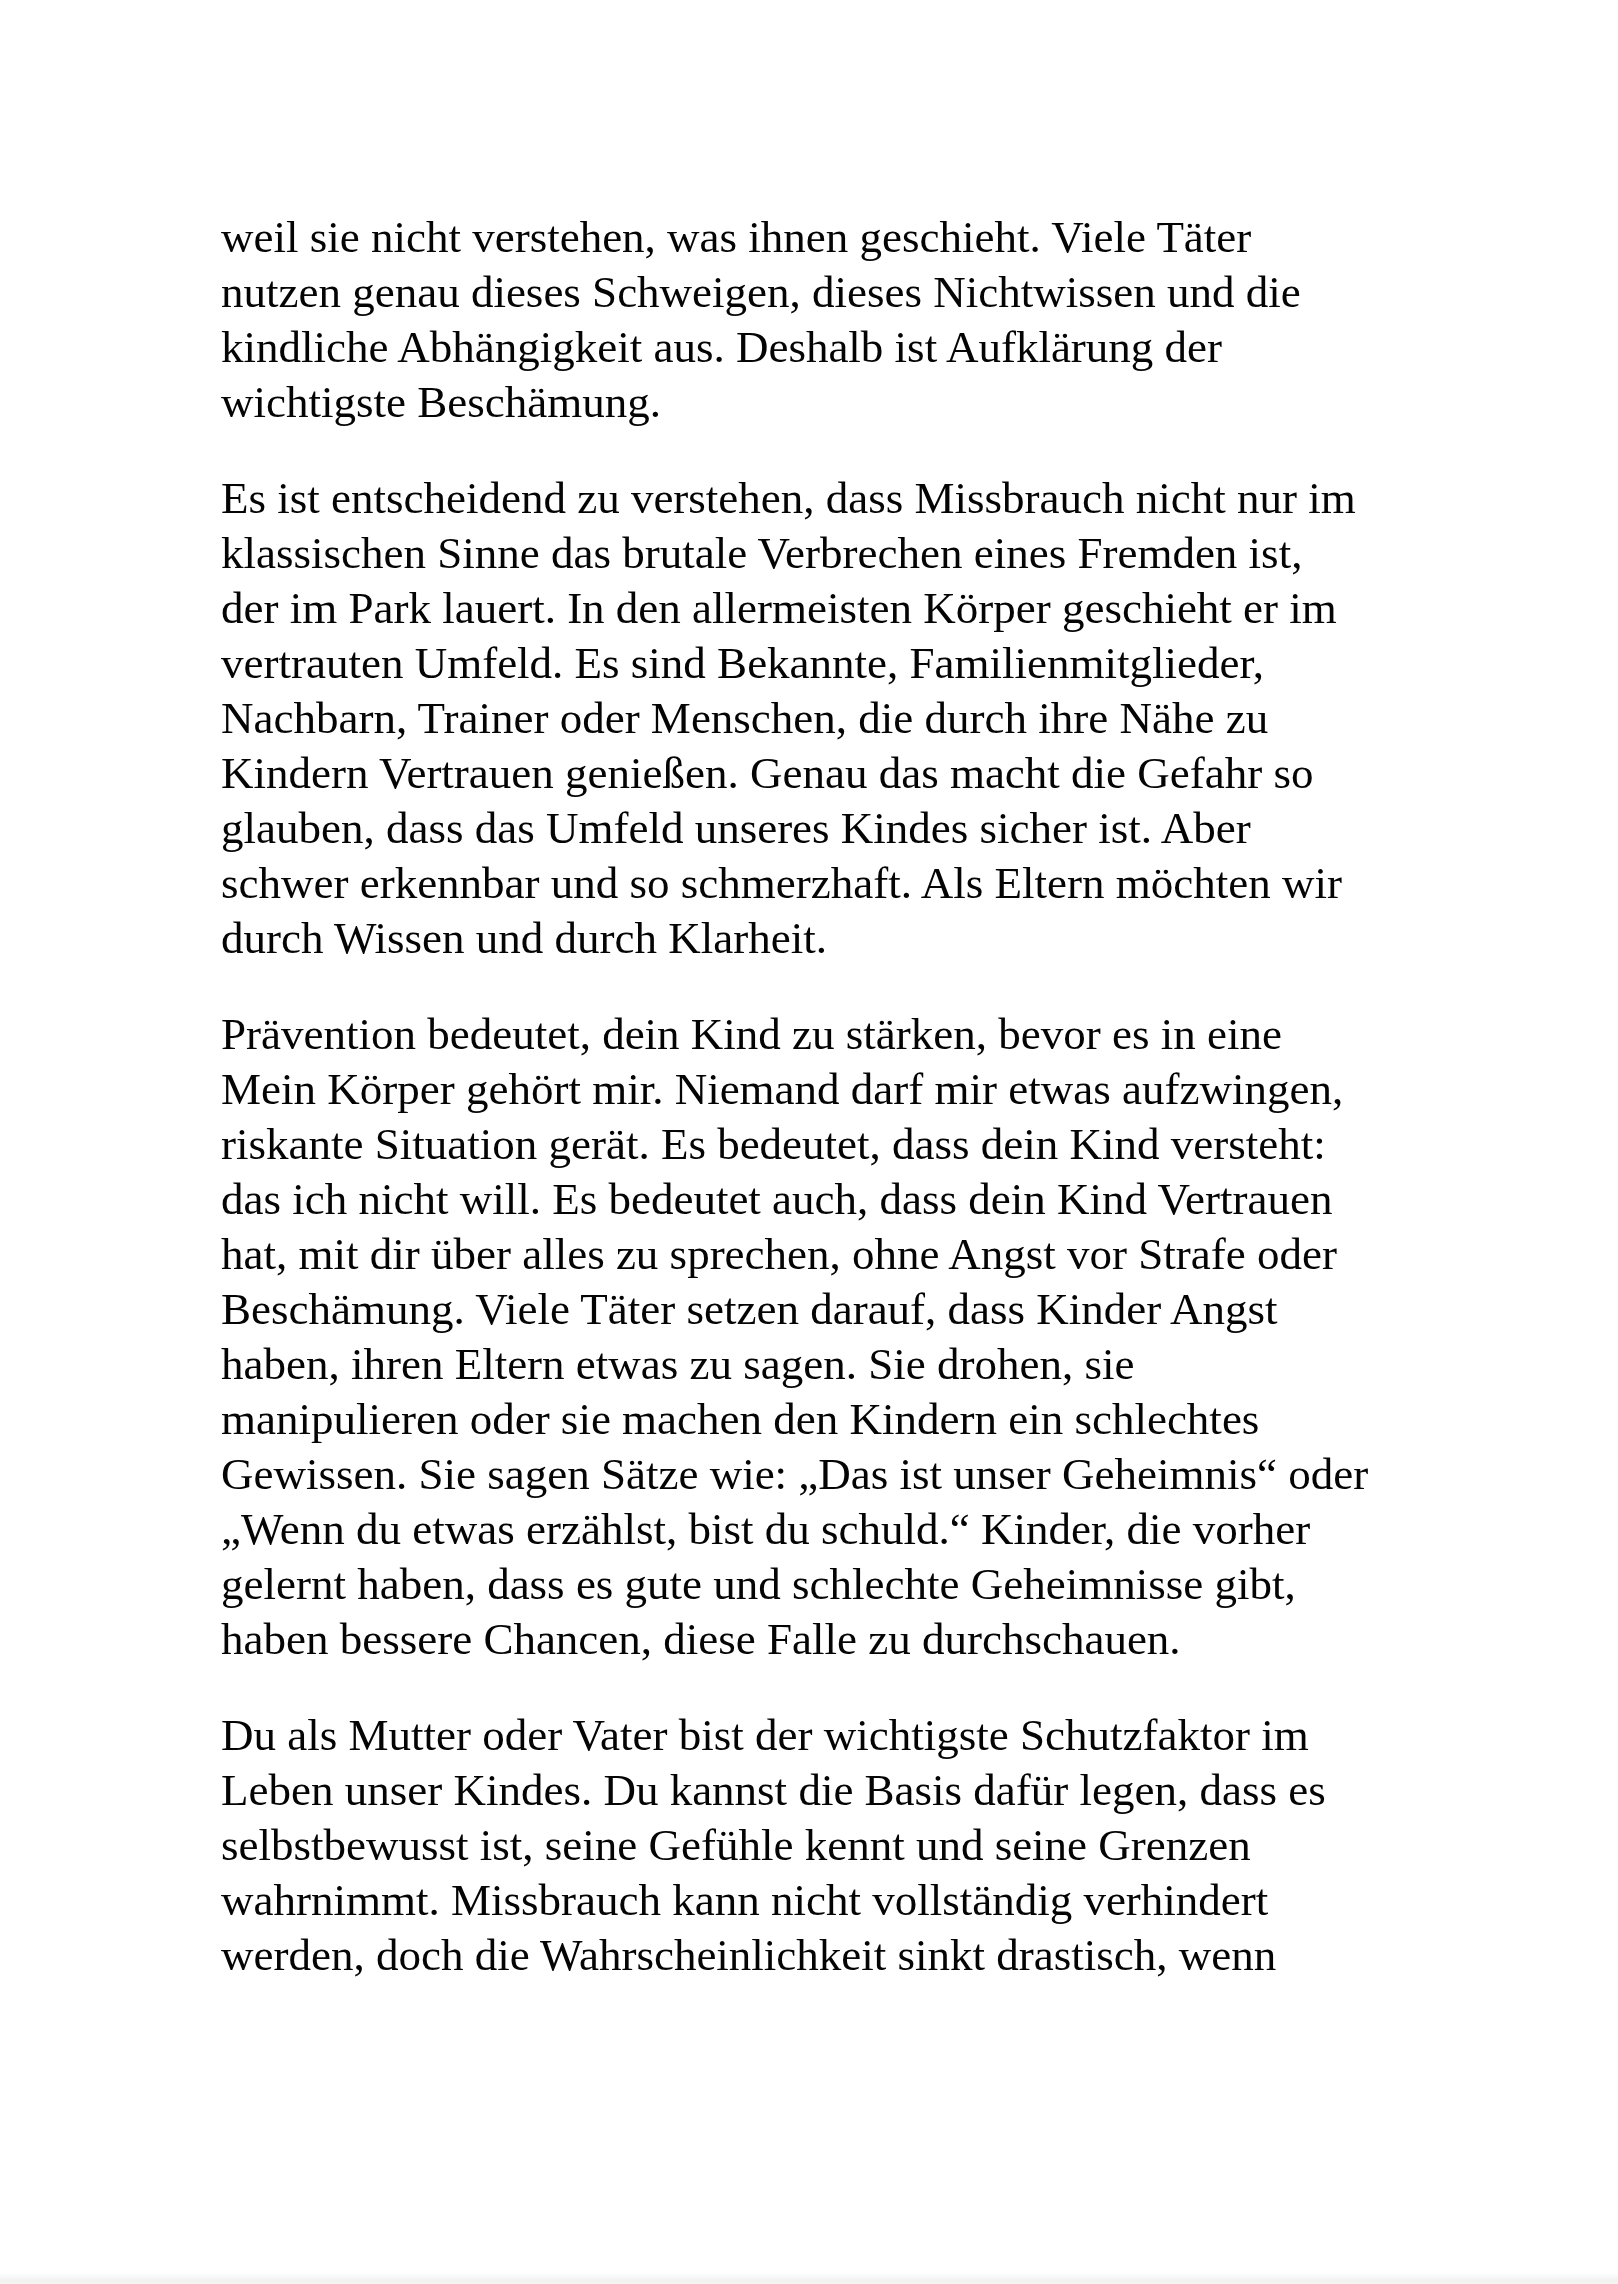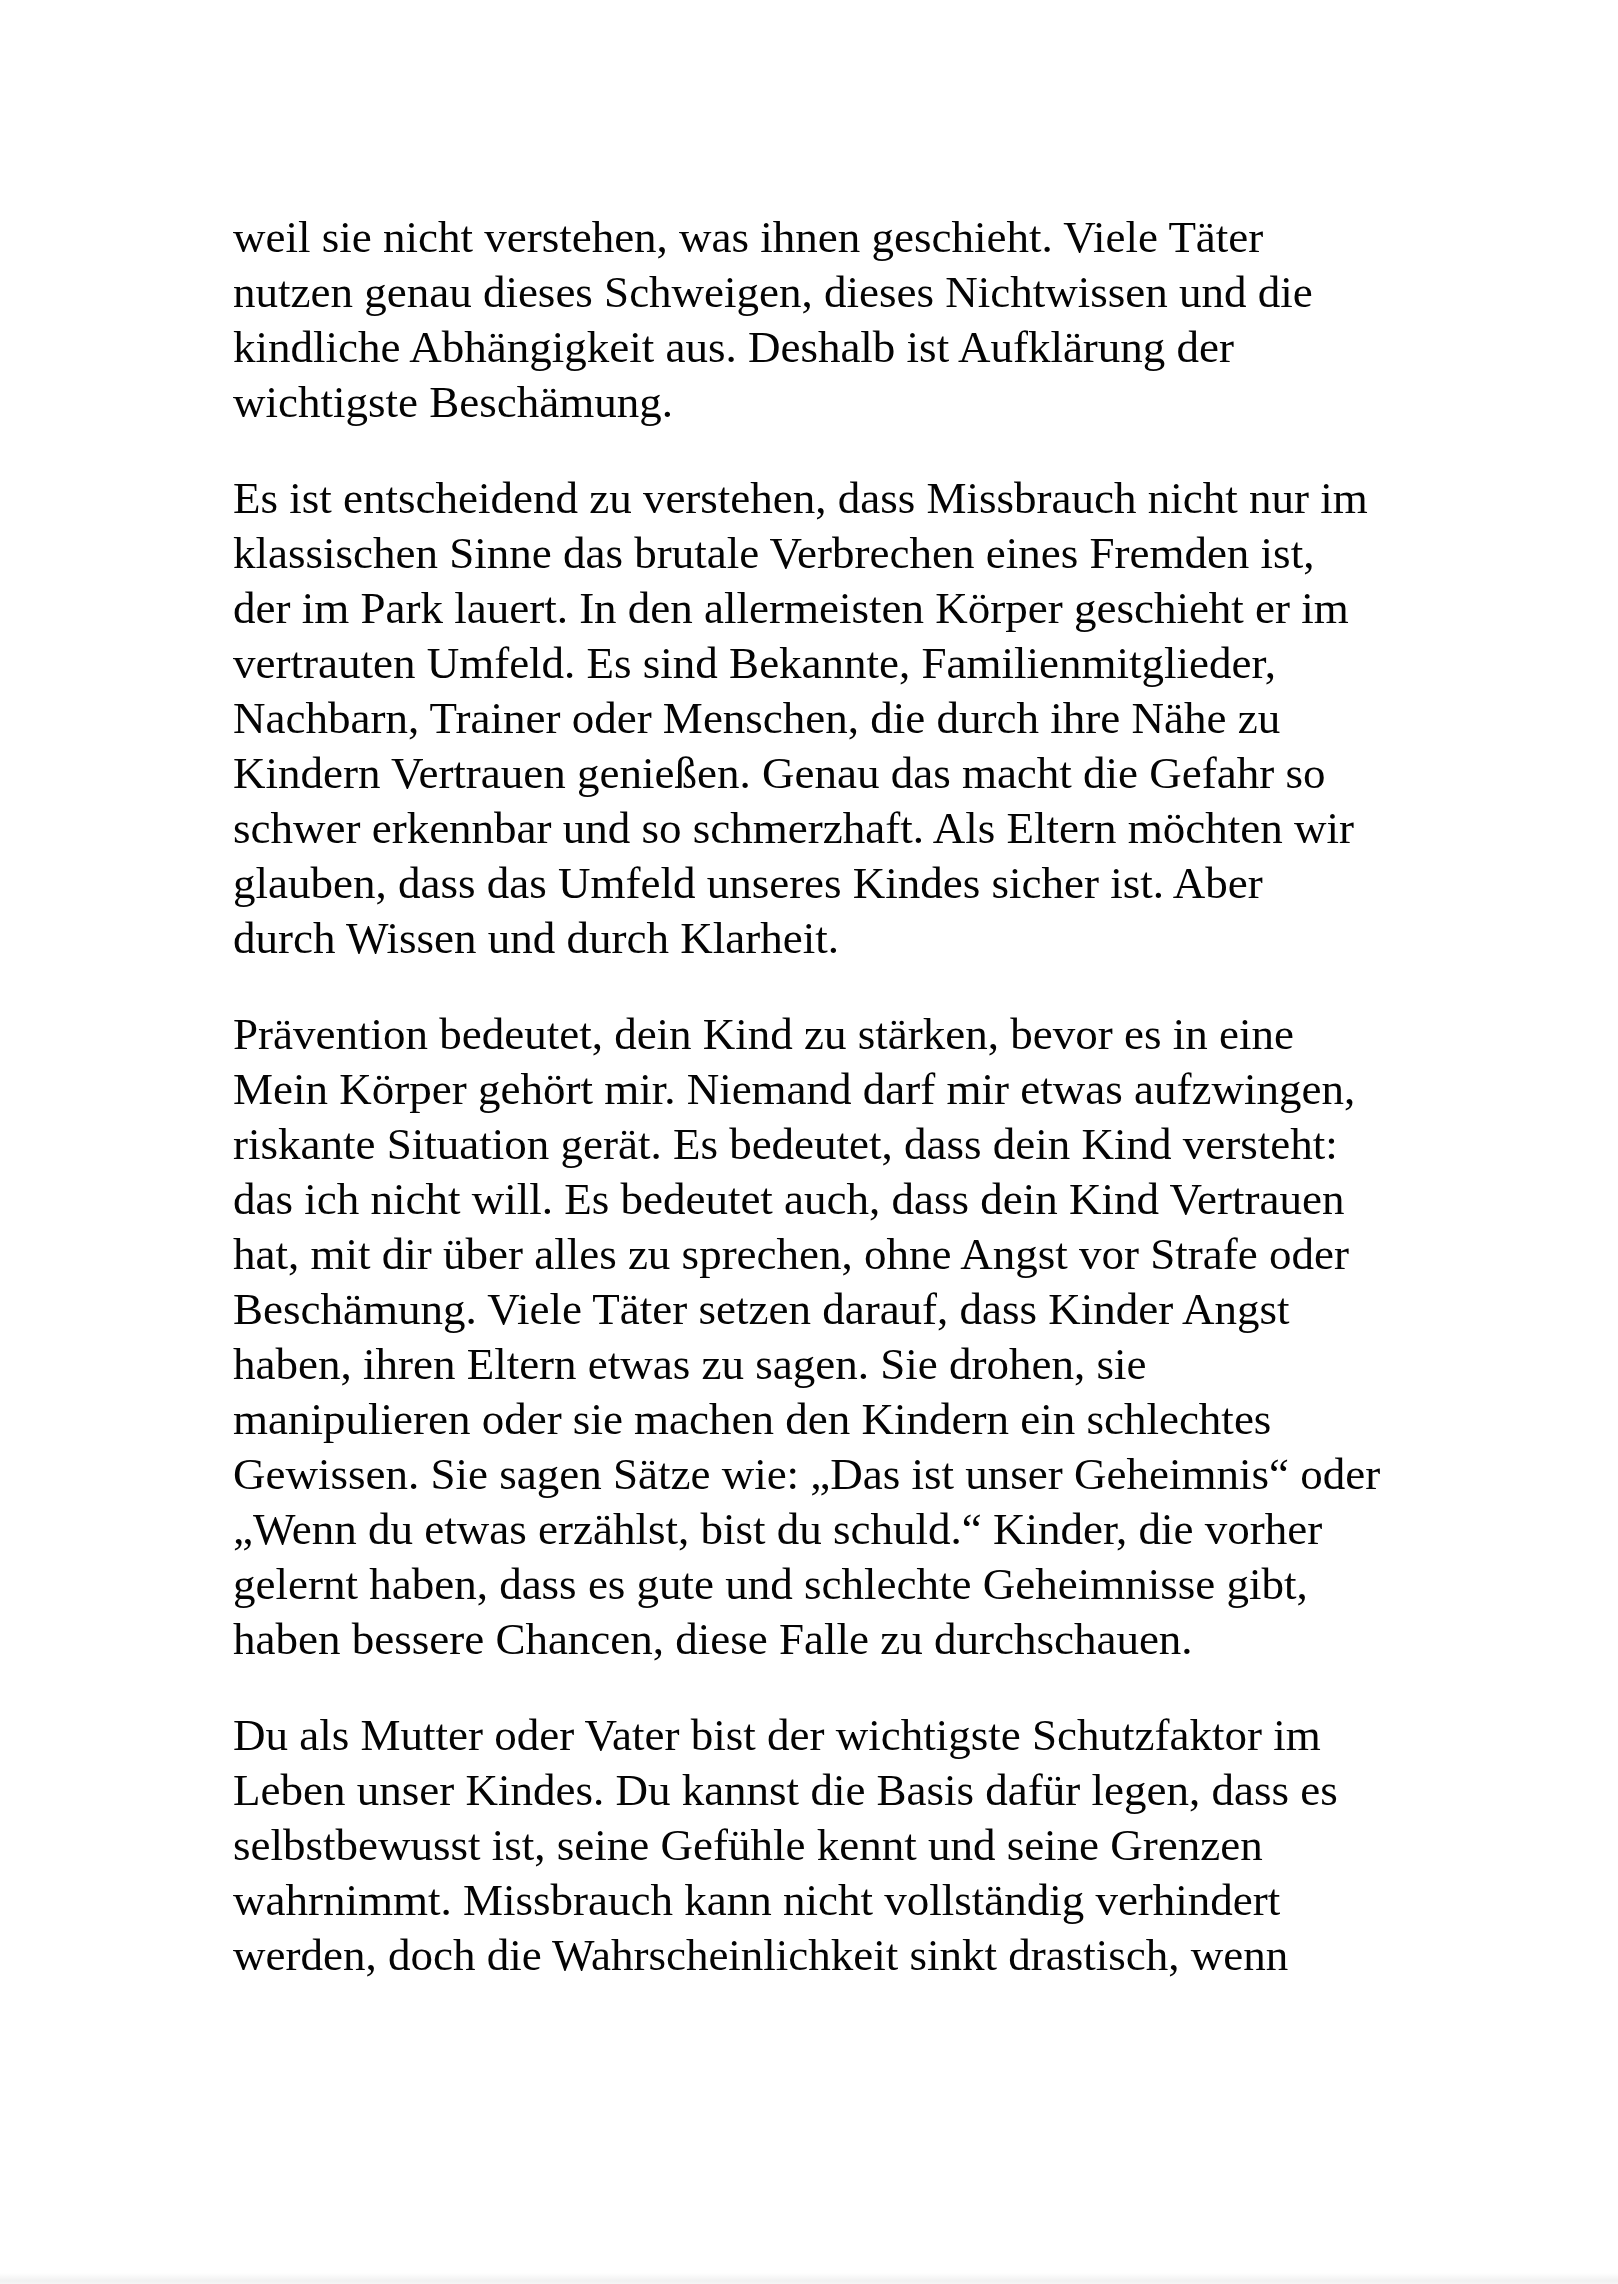--- a/index.html
+++ b/index.html
@@ -18,21 +18,21 @@
     left: 221px;
     top: 210px;
     width: 1221px;
     font-family: "Liberation Serif", "DejaVu Serif", serif;
     font-size: 45px;
     line-height: 55px;
     font-weight: normal;
     letter-spacing: 0;
   }
   .paragraph {
-    margin: 0 0 41px 12px;
+    margin: 0 0 41px 0;
     padding: 0;
   }
   .paragraph:last-child {
     margin-bottom: 0;
   }
   .line {
     white-space: nowrap;
   }
   .bottom-edge {
     position: absolute;
@@ -55,22 +55,22 @@
     <div class="line">wichtigste Beschämung.</div>
   </div>
 
   <div class="paragraph">
     <div class="line">Es ist entscheidend zu verstehen, dass Missbrauch nicht nur im</div>
     <div class="line">klassischen Sinne das brutale Verbrechen eines Fremden ist,</div>
     <div class="line">der im Park lauert. In den allermeisten Körper geschieht er im</div>
     <div class="line">vertrauten Umfeld. Es sind Bekannte, Familienmitglieder,</div>
     <div class="line">Nachbarn, Trainer oder Menschen, die durch ihre Nähe zu</div>
     <div class="line">Kindern Vertrauen genießen. Genau das macht die Gefahr so</div>
+    <div class="line">glauben, dass das Umfeld unseres Kindes sicher ist. Aber</div>
     <div class="line">schwer erkennbar und so schmerzhaft. Als Eltern möchten wir</div>
-    <div class="line">glauben, dass das Umfeld unseres Kindes sicher ist. Aber</div>
     <div class="line">durch Wissen und durch Klarheit.</div>
   </div>
 
   <div class="paragraph">
     <div class="line">Prävention bedeutet, dein Kind zu stärken, bevor es in eine</div>
     <div class="line">Mein Körper gehört mir. Niemand darf mir etwas aufzwingen,</div>
     <div class="line">riskante Situation gerät. Es bedeutet, dass dein Kind versteht:</div>
     <div class="line">das ich nicht will. Es bedeutet auch, dass dein Kind Vertrauen</div>
     <div class="line">hat, mit dir über alles zu sprechen, ohne Angst vor Strafe oder</div>
     <div class="line">Beschämung. Viele Täter setzen darauf, dass Kinder Angst</div>

